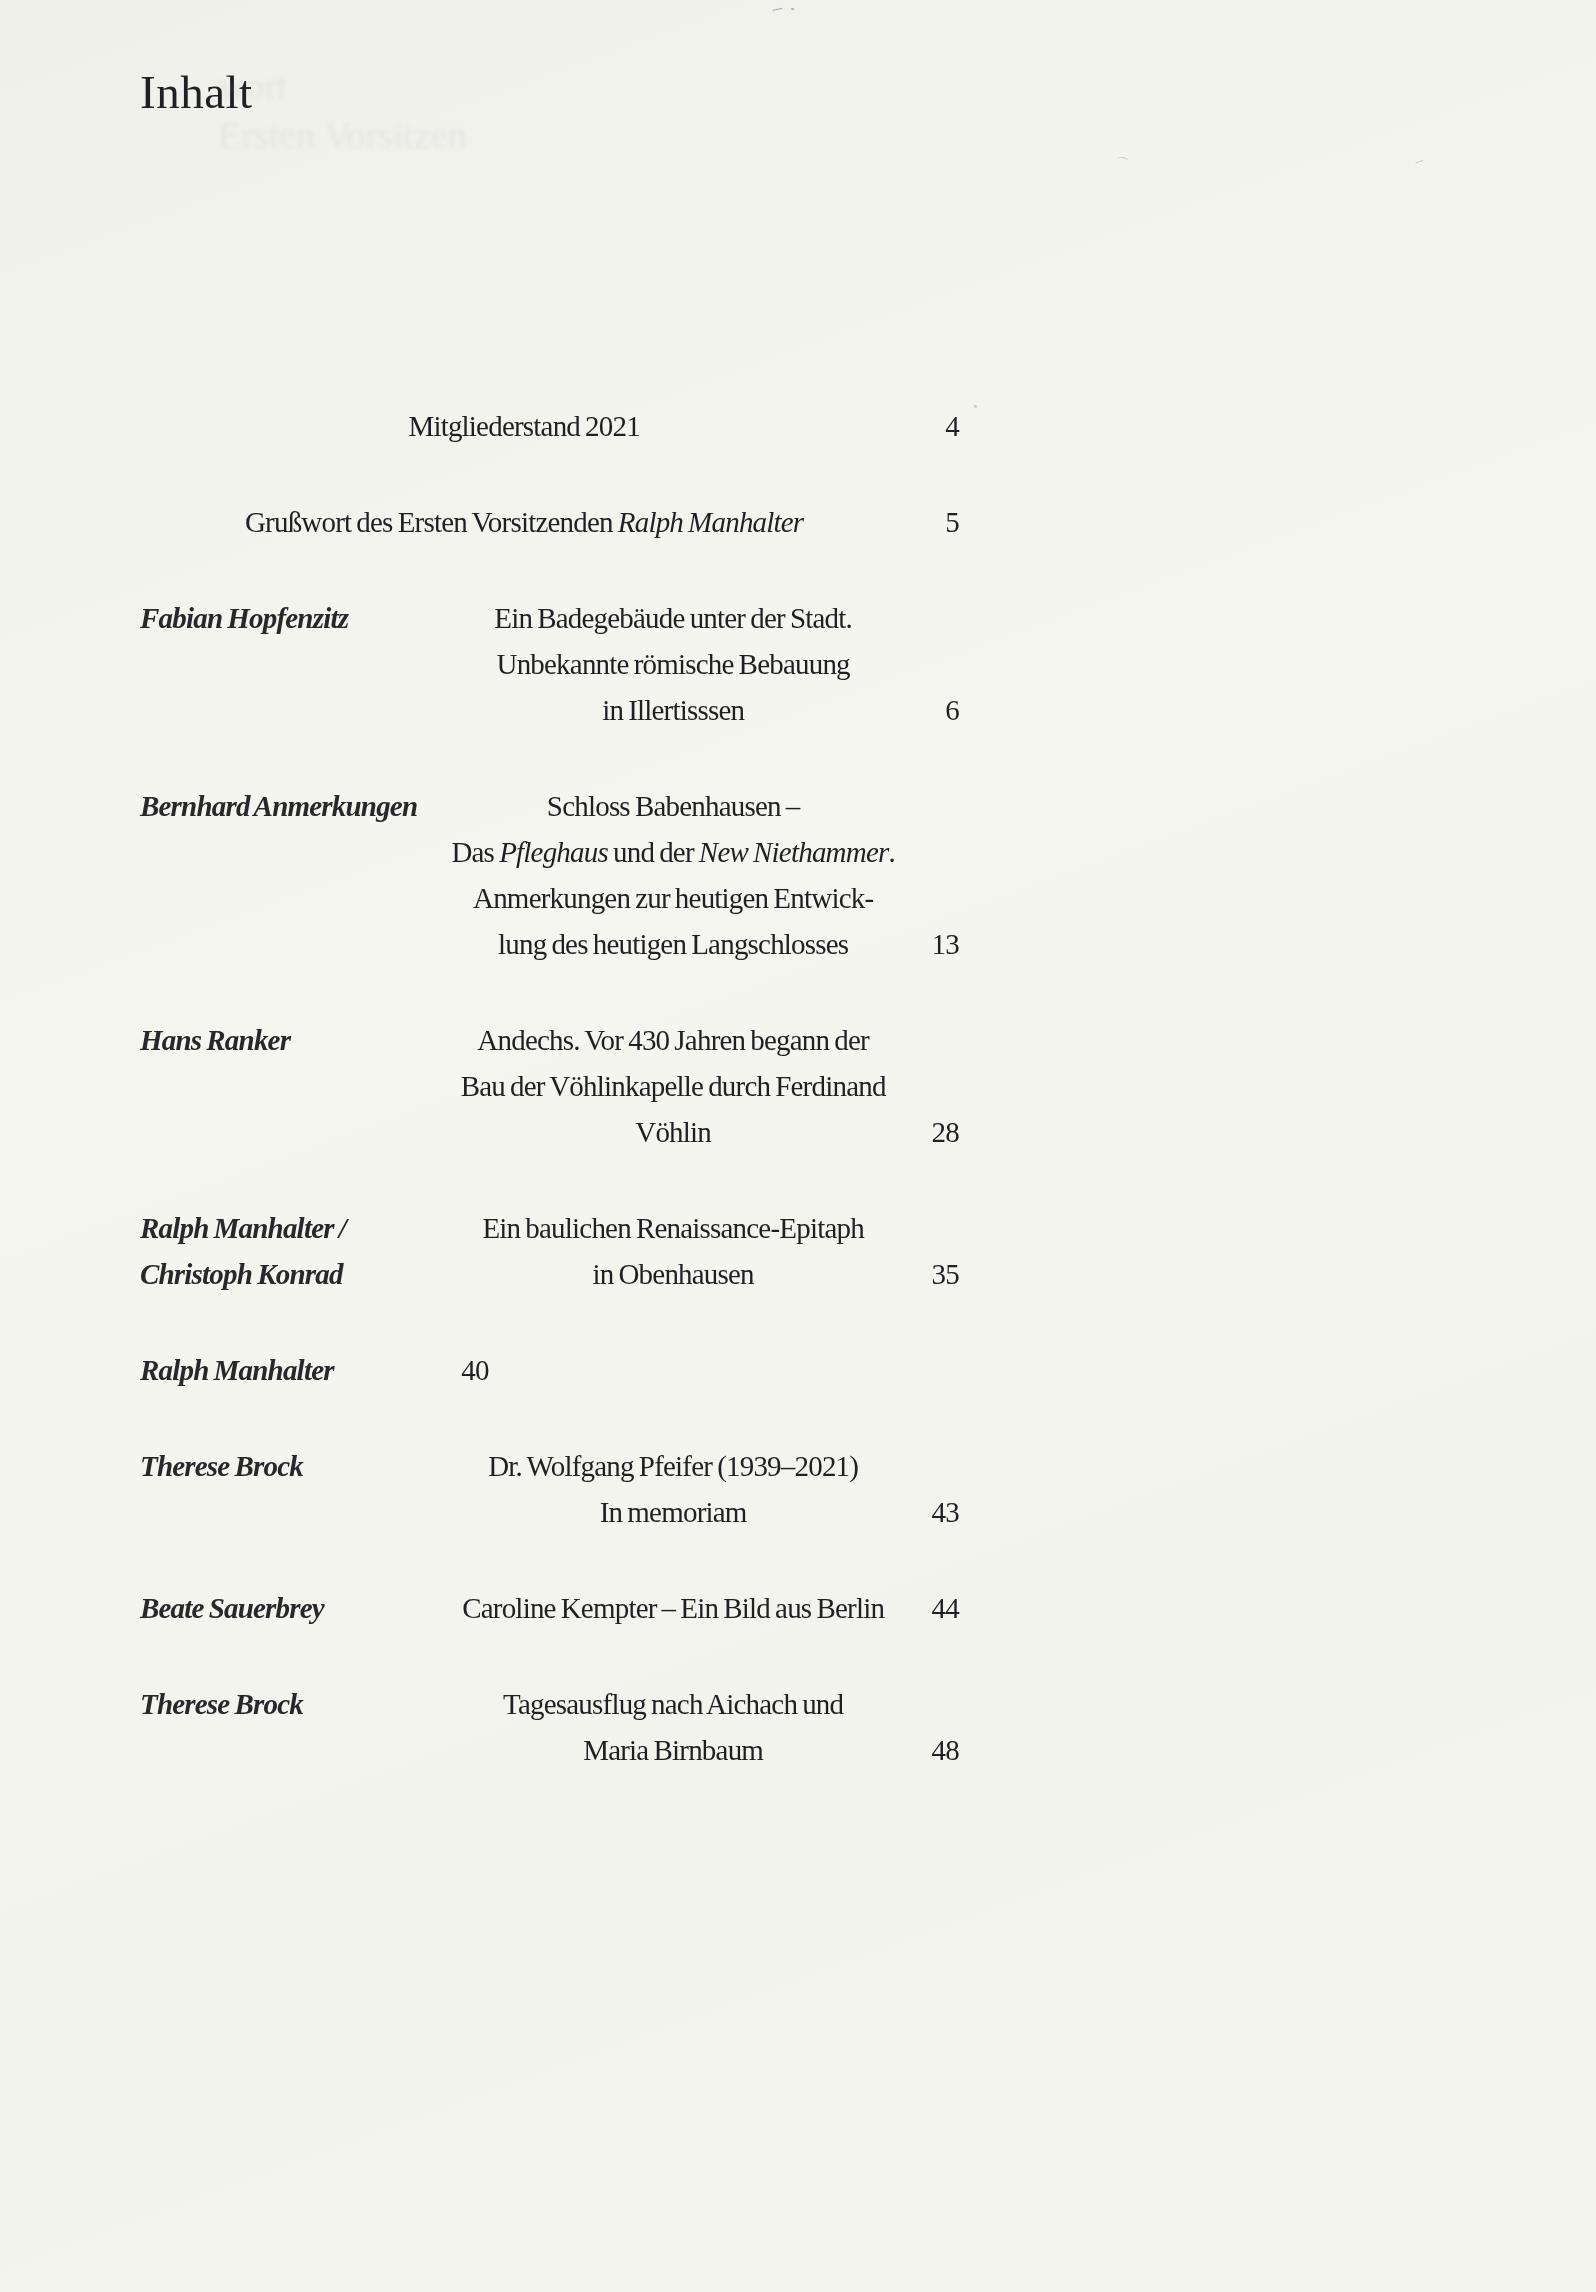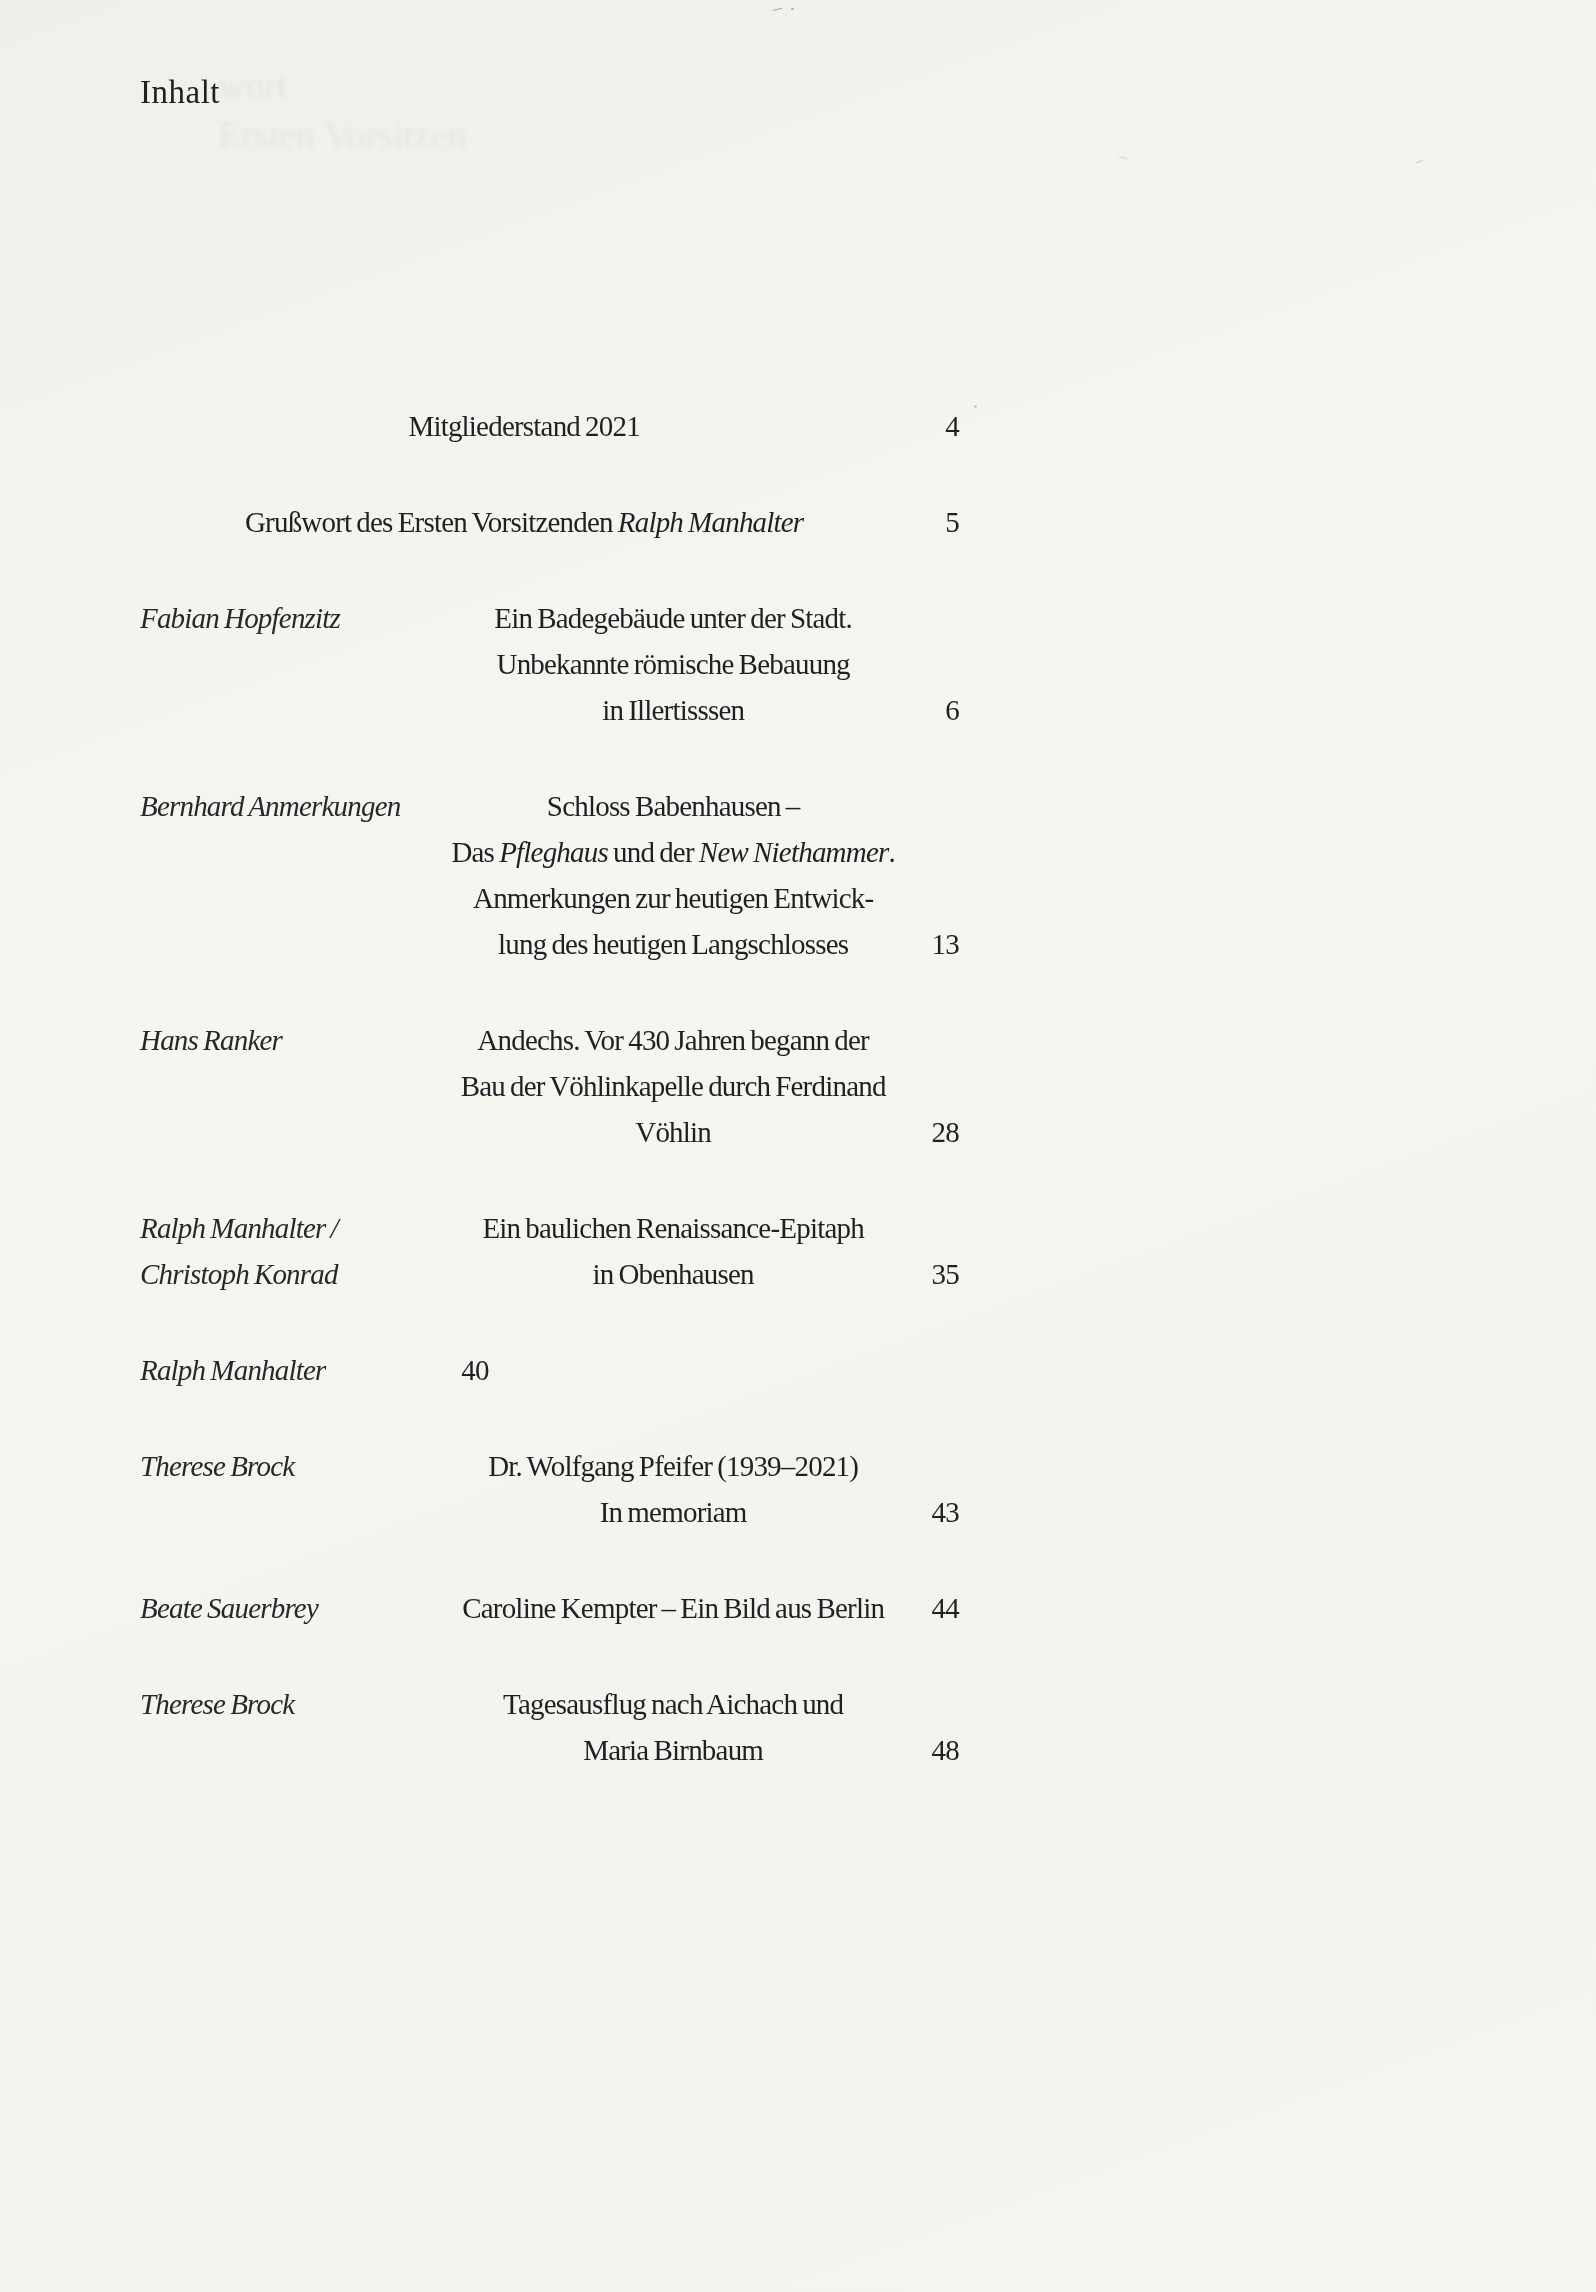--- a/index.html
+++ b/index.html
@@ -15,21 +15,21 @@
     font-family: "Liberation Serif", "DejaVu Serif", serif;
     color: #1f2023;
   }
   .page {
     position: absolute;
     inset: 0;
     padding: 66px 0 0 140px;
     box-sizing: border-box;
   }
   .doc-title {
-    font-size: 33px;
+    font-size: 47px;
     font-weight: normal;
     margin: 0;
     line-height: 53px;
     letter-spacing: 0.5px;
   }
   
   .ghost {
     position: absolute;
     left: 218px;
     top: 62px;
@@ -50,20 +50,21 @@
     font-size: 29px;
     line-height: 46px;
     letter-spacing: -0.8px;
     word-spacing: -1.4px;
   }
   .author {
     flex: none;
     width: 298px;
     font-style: italic;
     color: #26282b;
+    font-weight: bold;
   }
   .titlecol {
     flex: 1;
     min-width: 0;
     text-align: center;
   }
   .titlecol > div,
   .author > div {
     white-space: nowrap;
   }

